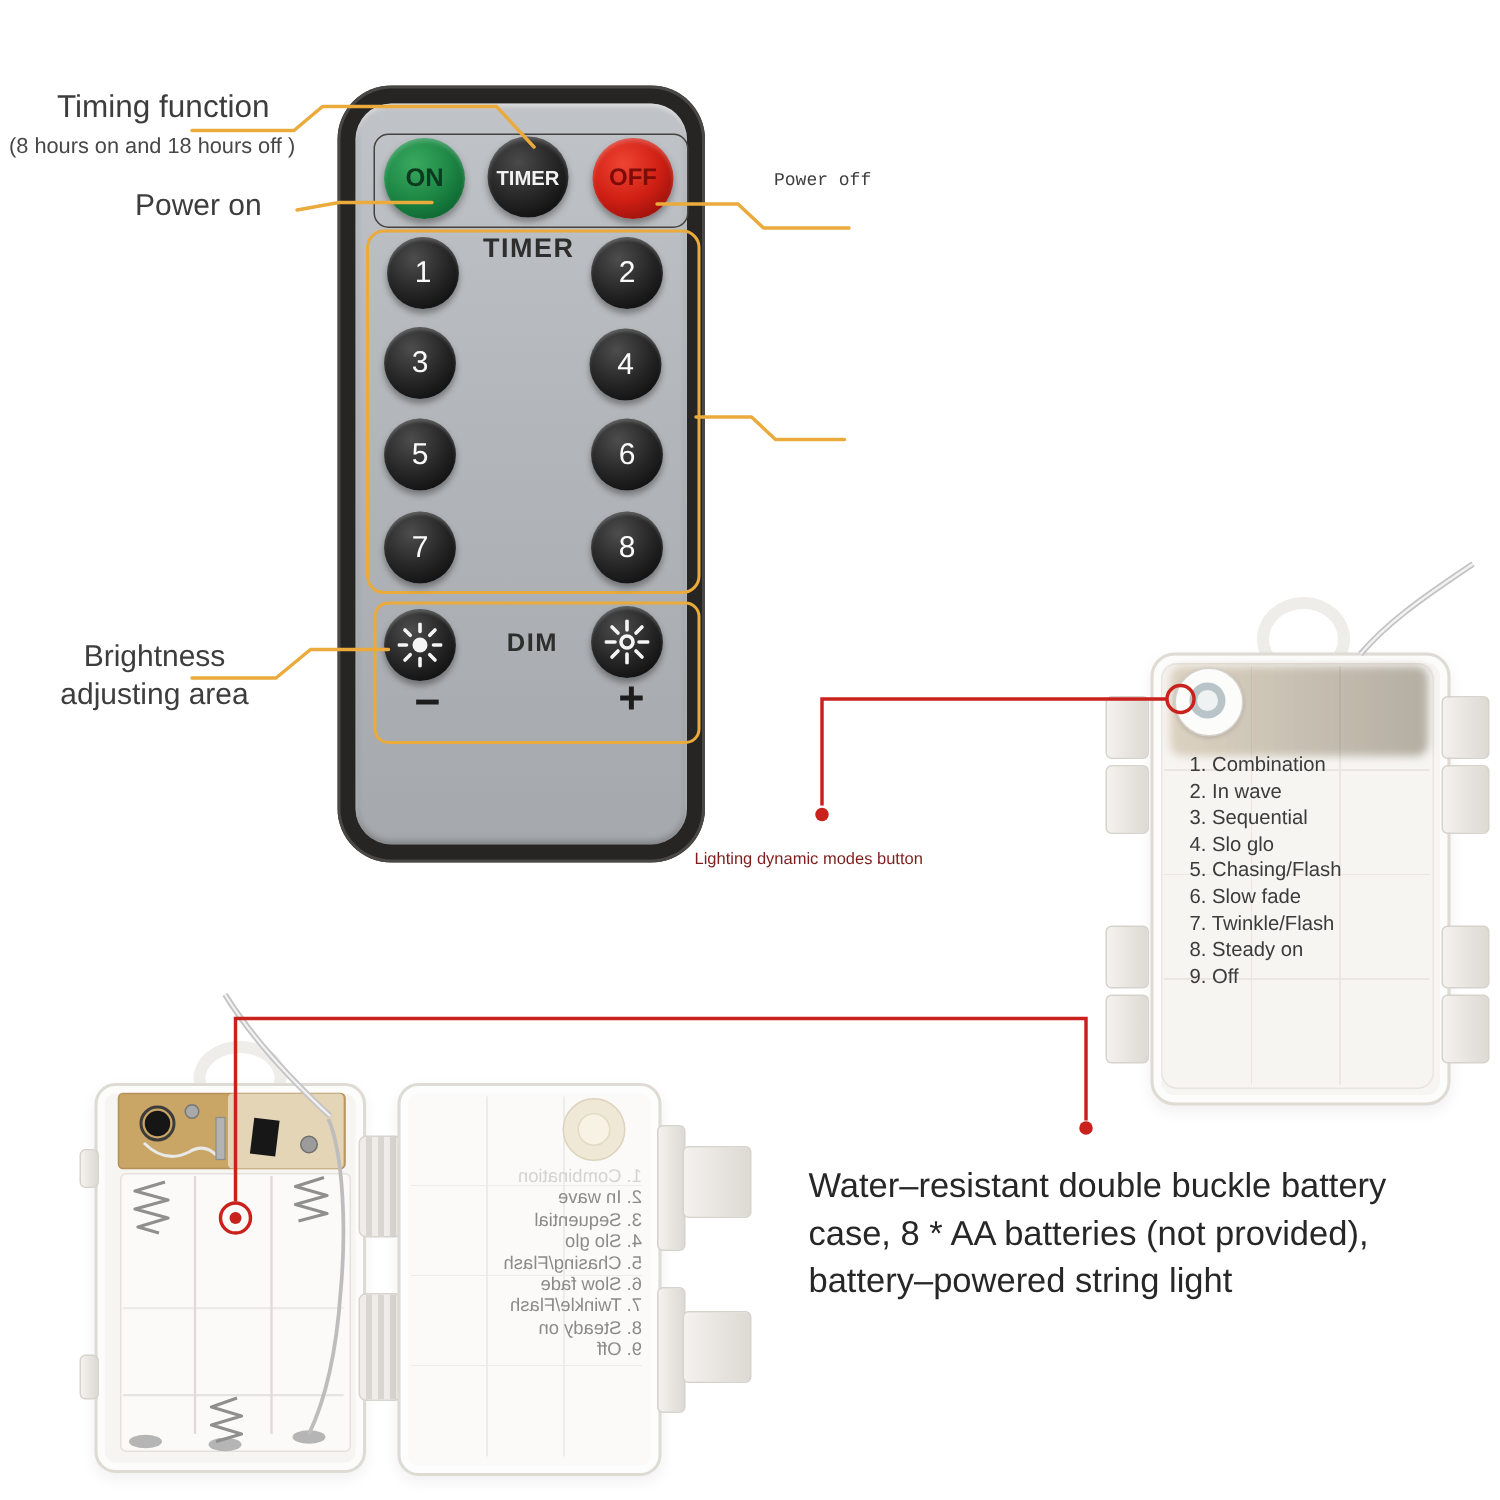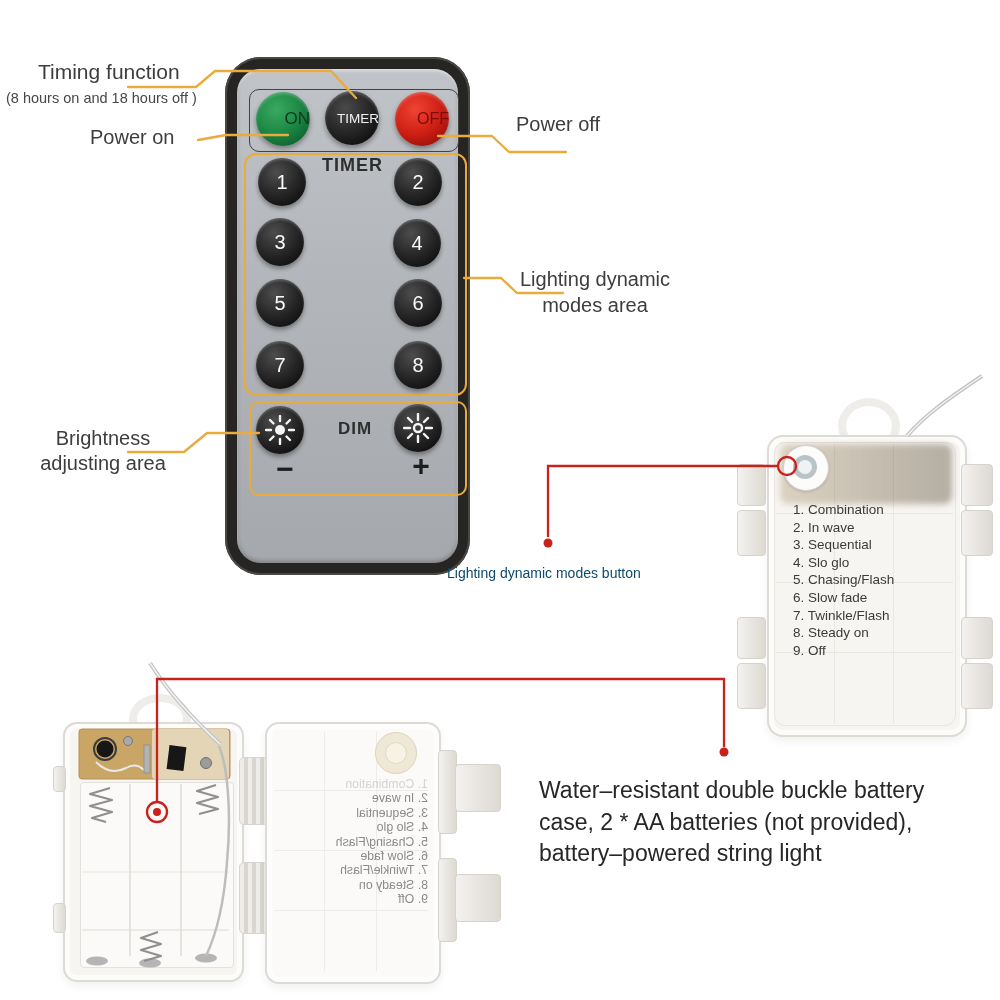--- a/index.html
+++ b/index.html
@@ -4,34 +4,34 @@
 <style>
   html,body{margin:0;padding:0;background:#fff;}
   #stage{position:relative;width:1000px;height:1000px;background:#ffffff;overflow:hidden;
          font-family:"Liberation Sans", sans-serif;}
   .abs{position:absolute;}
   
   .ann{color:#3d3d3d;}
   .t-timing{left:38px;top:60px;font-size:21px;}
   .t-timing-sub{left:6px;top:90px;font-size:14.5px;color:#474747;}
   .t-poweron{left:90px;top:126px;font-size:20px;text-align:center;}
-  .t-poweroff{left:516px;top:113px;font-size:20px;}
+  .t-poweroff{left:516px;top:113px;font-size:12px;font-family:Liberation Mono, monospace;}
   .t-modesarea{left:500px;top:266px;width:190px;text-align:center;font-size:20px;line-height:26px;}
   .t-bright{left:28px;top:426px;width:150px;text-align:center;font-size:20px;line-height:25px;}
-  .t-caption{left:447px;top:563px;font-size:14px;line-height:21px;color:#0c4a6e;}
+  .t-caption{left:463px;top:563px;font-size:11px;line-height:21px;color:#7f1d1d;}
   .t-para{left:539px;top:775px;width:420px;font-size:23px;line-height:31.5px;color:#272727;}
   
   .remote-body{left:225px;top:57px;width:245px;height:518px;background:#262524;border-radius:36px;
                box-shadow:inset 0 0 0 2px #4a4845;}
   .remote-face{left:237px;top:69px;width:221px;height:494px;border-radius:24px;
                background:linear-gradient(180deg,#c0c3c7 0%,#b2b5b9 45%,#a5a8ac 100%);
                box-shadow:inset 0 2px 3px rgba(255,255,255,.5), inset 0 -2px 4px rgba(0,0,0,.25);}
   .top-group{left:249px;top:89px;width:208px;height:61px;border:1.5px solid #45433f;border-radius:10px;}
-  .pwr-btn{width:54px;height:54px;border-radius:50%;display:flex;align-items:center;justify-content:flex-end;
-           font-weight:normal;box-shadow:0 3px 5px rgba(0,0,0,.35), inset 0 2px 3px rgba(255,255,255,.25);}
+  .pwr-btn{width:54px;height:54px;border-radius:50%;display:flex;align-items:center;justify-content:center;
+           font-weight:bold;box-shadow:0 3px 5px rgba(0,0,0,.35), inset 0 2px 3px rgba(255,255,255,.25);}
   .pwr-on{left:256px;top:92px;background:radial-gradient(circle at 38% 32%,#3aa95f 0%,#1f8a47 45%,#0d6630 80%);
           color:#0c3a1e;font-size:17px;}
   .pwr-timer{left:325px;top:91px;background:radial-gradient(circle at 38% 32%,#4a4a4a 0%,#222 55%,#0c0c0c 85%);
           color:#f2f2f2;font-size:13.5px;}
   .pwr-off{left:395px;top:92px;background:radial-gradient(circle at 38% 32%,#ef4433 0%,#cf1f14 50%,#93100a 85%);
           color:#7d0b08;font-size:16px;}
   .yellow-box{border:2.2px solid #eaaa3c;border-radius:12px;}
   .mode-box{left:244px;top:153px;width:219px;height:239px;}
   .dim-box{left:249px;top:401px;width:214px;height:91px;border-radius:10px;}
   .grp-label{font-weight:bold;color:#2e2e2e;letter-spacing:1px;text-align:center;}
@@ -142,32 +142,28 @@
       <circle cx="15" cy="15" r="4" fill="none" stroke="#f5f5f5" stroke-width="2.4"></circle>
     </svg>
   </div>
   <div class="abs dim-sign z3" style="left:268px;top:452px;">−</div>
   <div class="abs dim-sign z3" style="left:404px;top:449px;">+</div>
 
   <div class="abs ann t-timing z20">Timing function</div>
   <div class="abs ann t-timing-sub z20">(8 hours on and 18 hours off )</div>
   <div class="abs ann t-poweron z20">Power on</div>
   <div class="abs ann t-poweroff z20">Power off</div>
-  <div class="abs ann t-modesarea z20">
-    <div>Lighting dynamic</div>
-    <div>modes area</div>
-  </div>
   <div class="abs ann t-bright z20">
     <div>Brightness</div>
     <div>adjusting area</div>
   </div>
   <div class="abs t-caption z20">
     <div>Lighting dynamic modes button</div>
   </div>
-  <div class="abs t-para z20">Water–resistant double buckle battery case, 2 * AA batteries (not provided), battery–powered string light</div>
+  <div class="abs t-para z20">Water–resistant double buckle battery case, 8 * AA batteries (not provided), battery–powered string light</div>
 
   <div class="abs loop z1" style="left:838px;top:398px;width:46px;height:40px;"></div>
   <div class="abs case-shell z2" style="left:767px;top:435px;width:196px;height:298px;"></div>
   <div class="abs case-inner-line z3" style="left:774px;top:442px;width:180px;height:282px;"></div>
   <div class="abs cells z3" style="left:776px;top:444px;width:177px;height:279px;opacity:.8;"></div>
   <div class="abs tint z3" style="left:780px;top:444px;width:172px;height:60px;border-radius:8px;background:linear-gradient(90deg,rgba(150,118,66,.28),rgba(70,58,34,.38));"></div>
   <div class="abs z3" style="left:783px;top:445px;width:44px;height:44px;border-radius:50%;background:#fcfcfb;border:1px solid #d4d1cd;box-shadow:0 1px 3px rgba(0,0,0,.15);"></div>
   <div class="abs z3" style="left:793px;top:455px;width:24px;height:24px;border-radius:50%;background:#b9c4c9;"></div>
   <div class="abs z3" style="left:798px;top:460px;width:14px;height:14px;border-radius:50%;background:#eef2f3;"></div>
 

